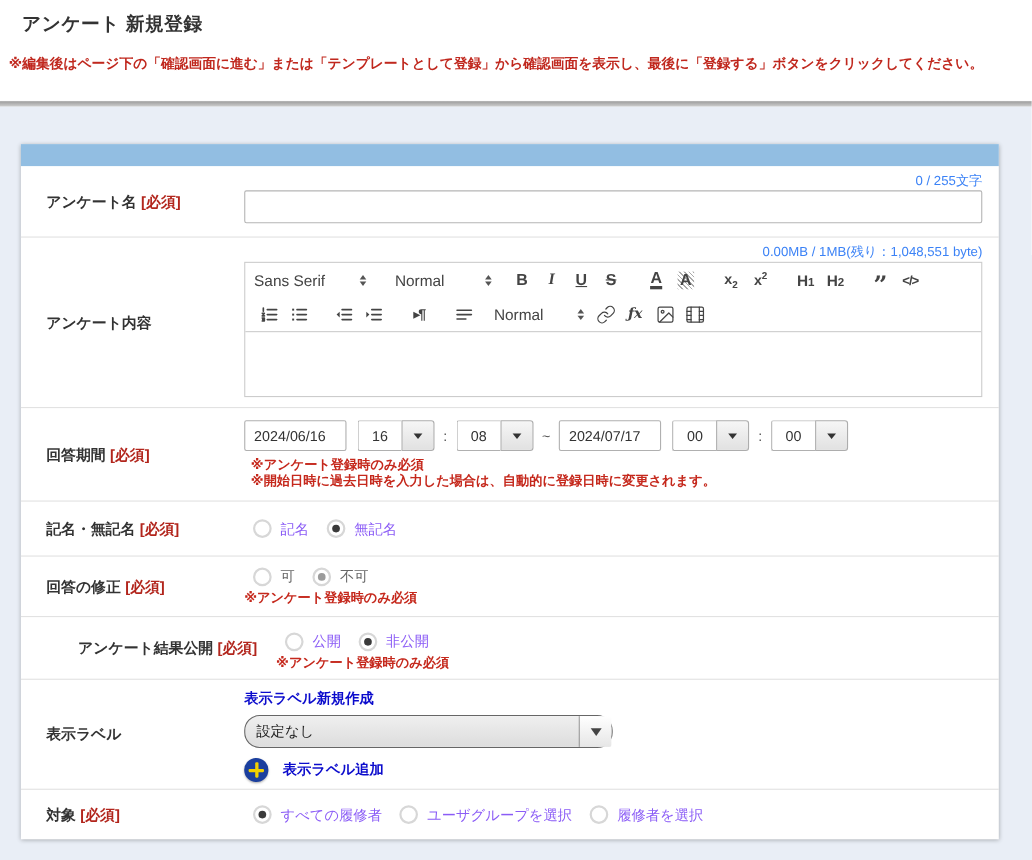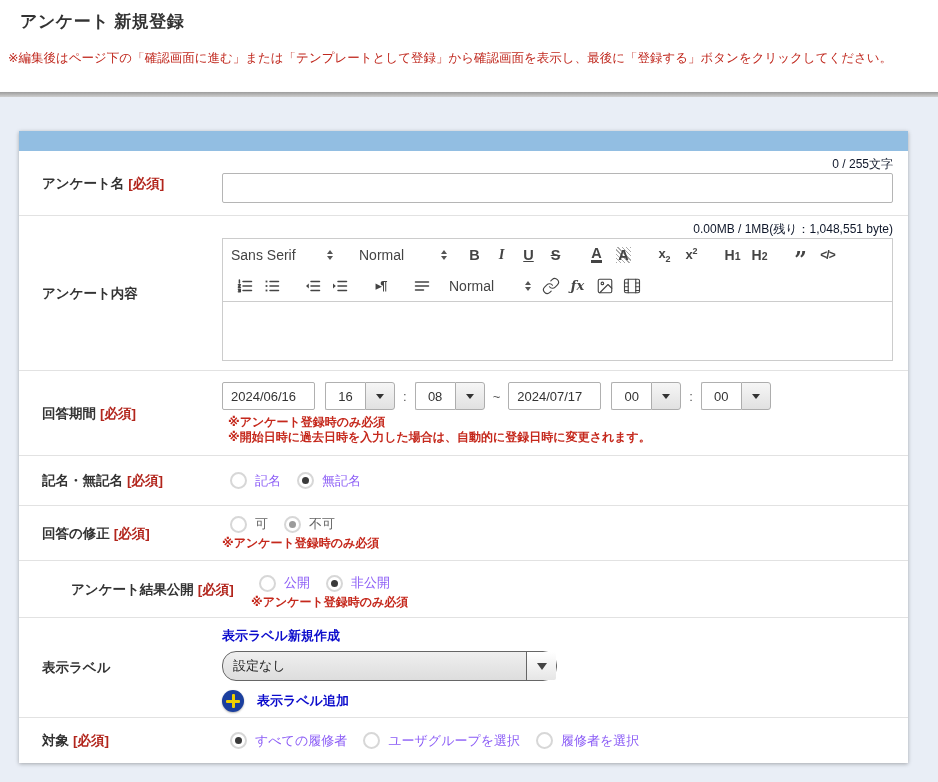--- a/index.html
+++ b/index.html
@@ -4,34 +4,34 @@
 <style>
   * { margin:0; padding:0; box-sizing:border-box; }
   html,body { width:938px; }
   body {
     font-family:"Liberation Sans","DejaVu Sans",sans-serif;
     background:#ffffff; color:#333;
   }
   
   .top-header { height:92px; padding:10px 20px 0 20px; background:#fff; }
   .page-title { font-size:17px; font-weight:bold; color:#333; letter-spacing:0.5px; }
-  .page-warning { margin-top:17px; margin-left:-12px; font-size:12.5px; font-weight:normal; color:#c0281e; }
+  .page-warning { margin-top:17px; margin-left:-12px; font-size:12.5px; font-weight:bold; color:#c0281e; }
   .header-divider { height:5px; background:linear-gradient(#9c9c9c,#cfcfcf); box-shadow:0 1px 2px rgba(0,0,0,.15); }
   
   .page-body { background:#e9eef6; padding:34px 0 19px 19px; min-height:685px; }
   .panel { width:889px; background:#fff; box-shadow:0 1px 4px rgba(0,0,0,.3); }
   .accent-bar { height:20px; background:#92bee2; }
   .form-row { display:flex; }
   .form-row + .form-row { border-top:1px solid #e2e2e2; }
   .row-label { width:203px; min-width:203px; padding:0 10px 0 23px; display:flex; align-items:center;
                font-weight:bold; font-size:13.5px; color:#333; line-height:19px; }
   .row-label .lbl-wrap { display:inline; }
   .req { color:#b2251c; margin-left:4px; white-space:nowrap; }
   .row-content { flex:1; padding-right:15px; }
-  .counter-line { text-align:right; font-size:12px; color:#0f172a; padding-top:5px; height:22px; }
+  .counter-line { text-align:right; font-size:12px; color:#3b82f6; padding-top:5px; height:22px; }
   .note { font-size:12px; font-weight:bold; color:#c5281c; line-height:15px; }
   
   .row-name { height:64px; }
   .name-input { width:100%; height:30px; border:1px solid #b5b5b5; border-radius:2px; font-size:13px; padding:0 8px; color:#333; background:#fff; }
   
   .row-editor { height:155px; }
   .editor-box { border:1px solid #ccc; background:#fff; }
   .tb-row { display:flex; align-items:center; height:31px; padding:0 8px; color:#444; }
   .editor-divider { border-top:1px solid #ccc; }
   .editor-area { height:58px; }

